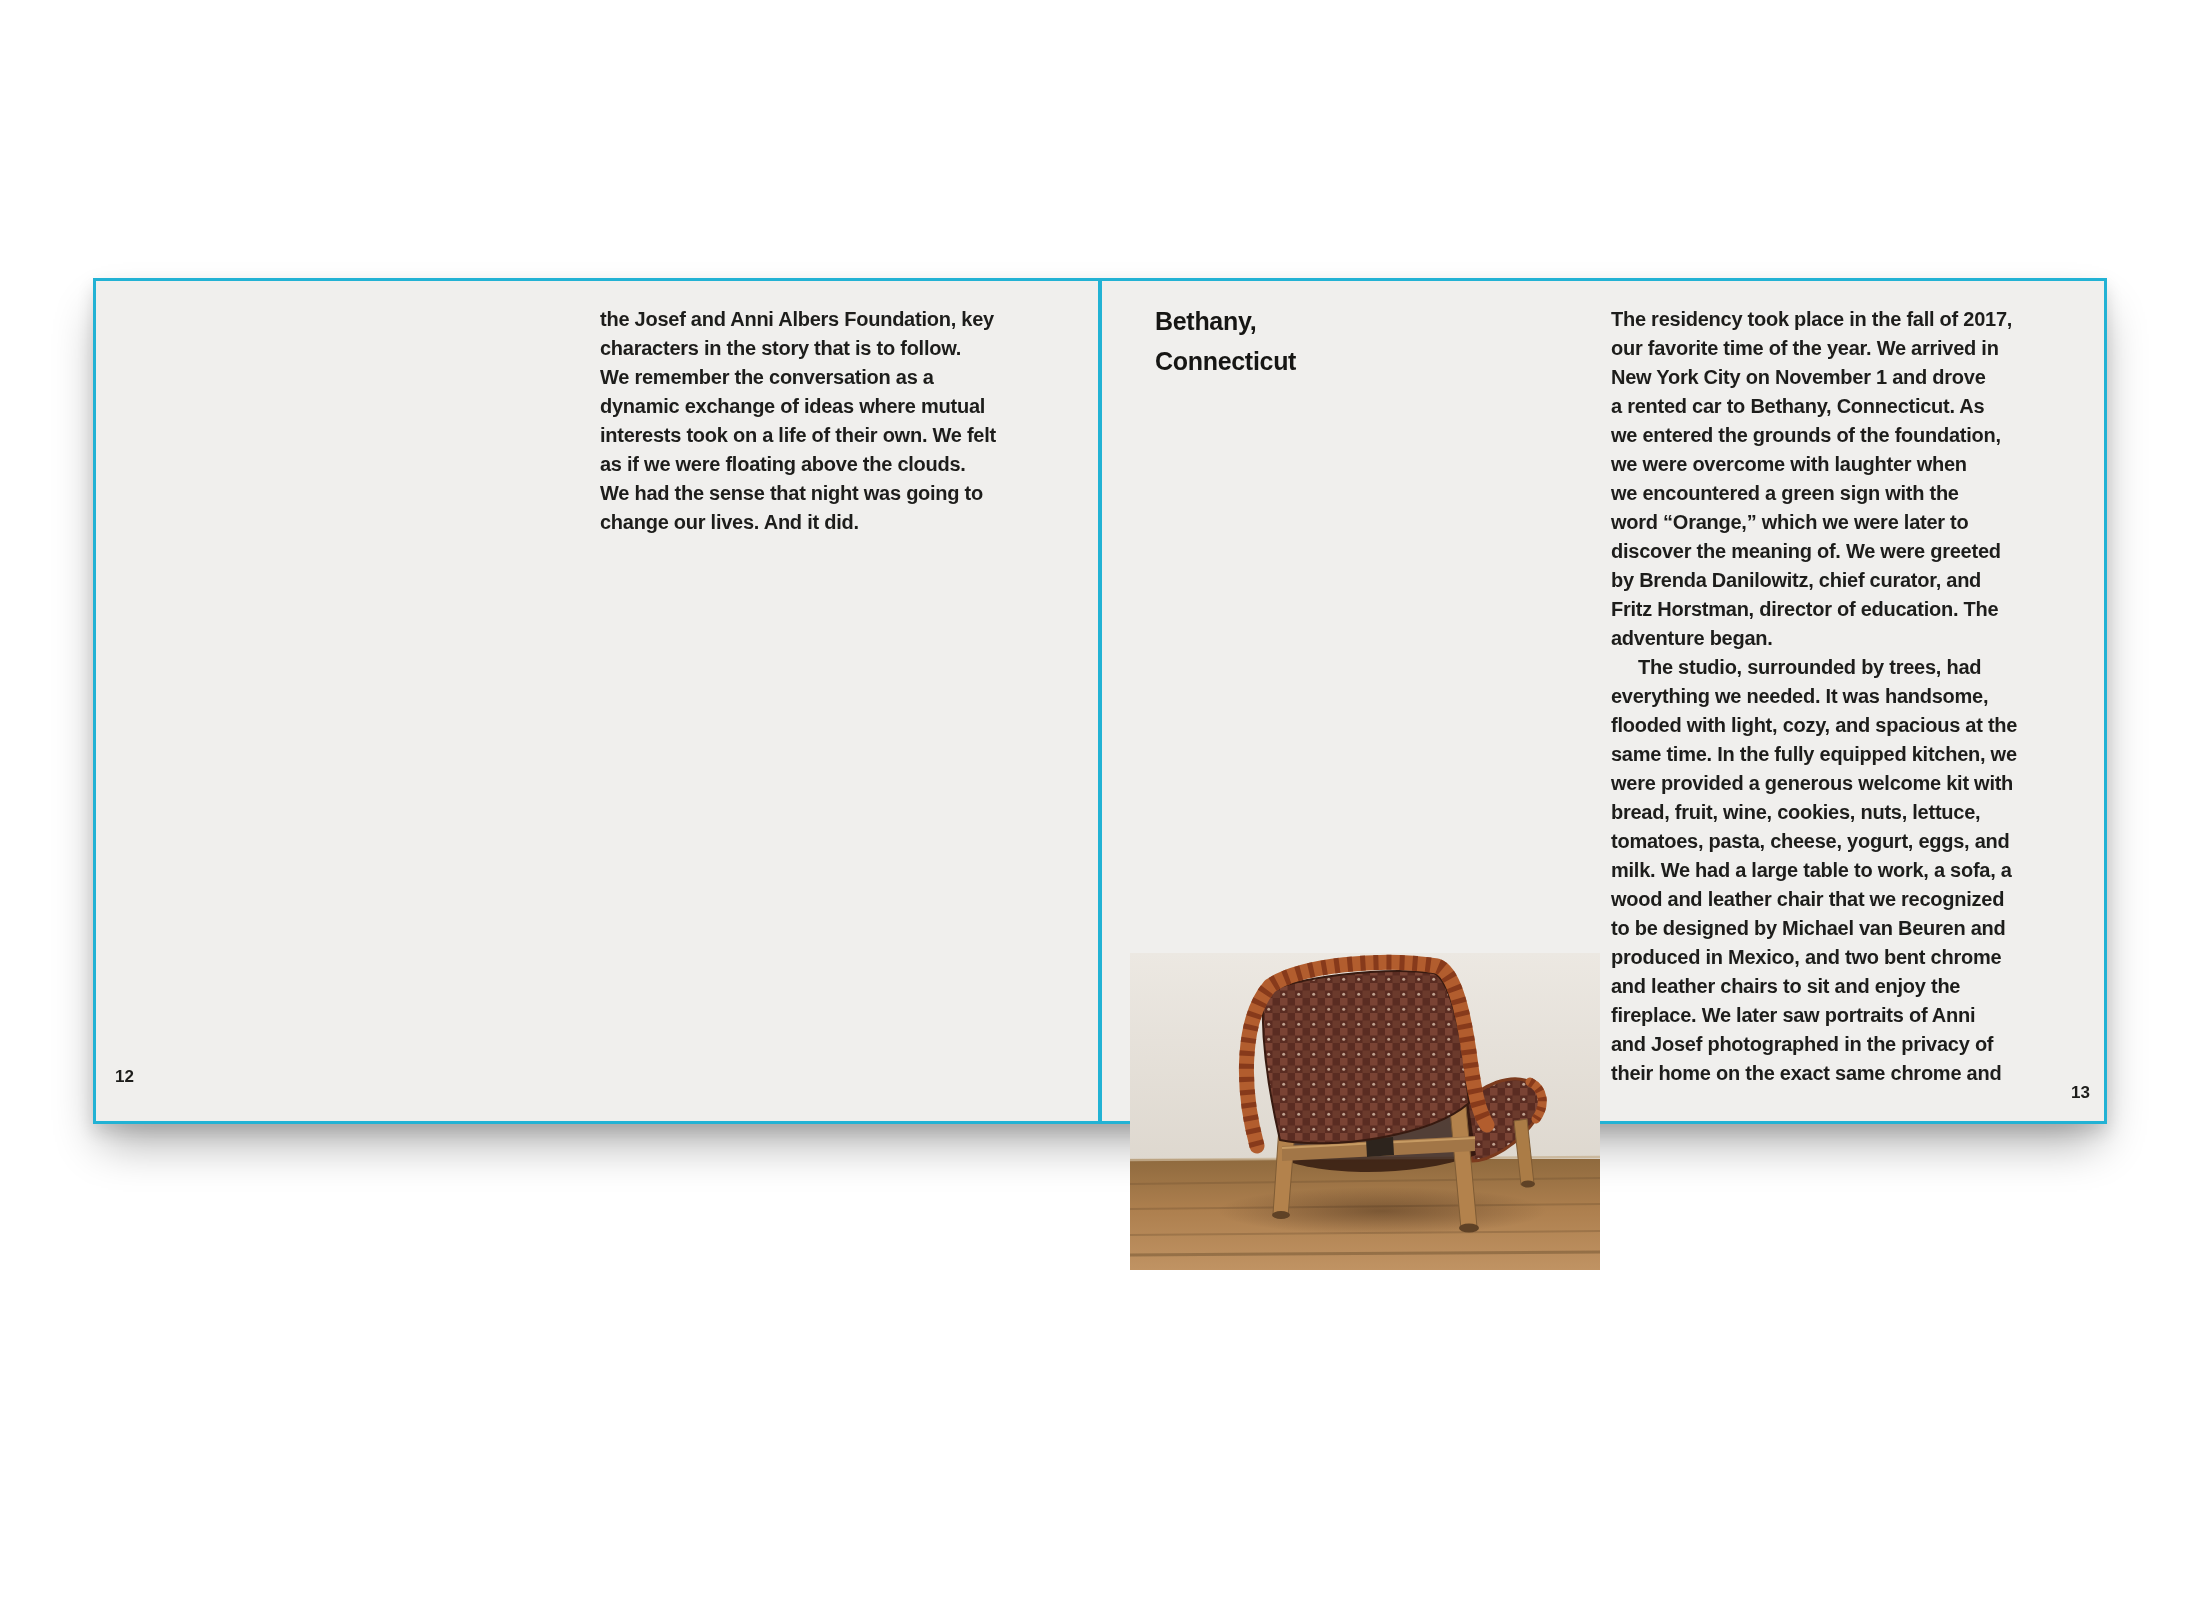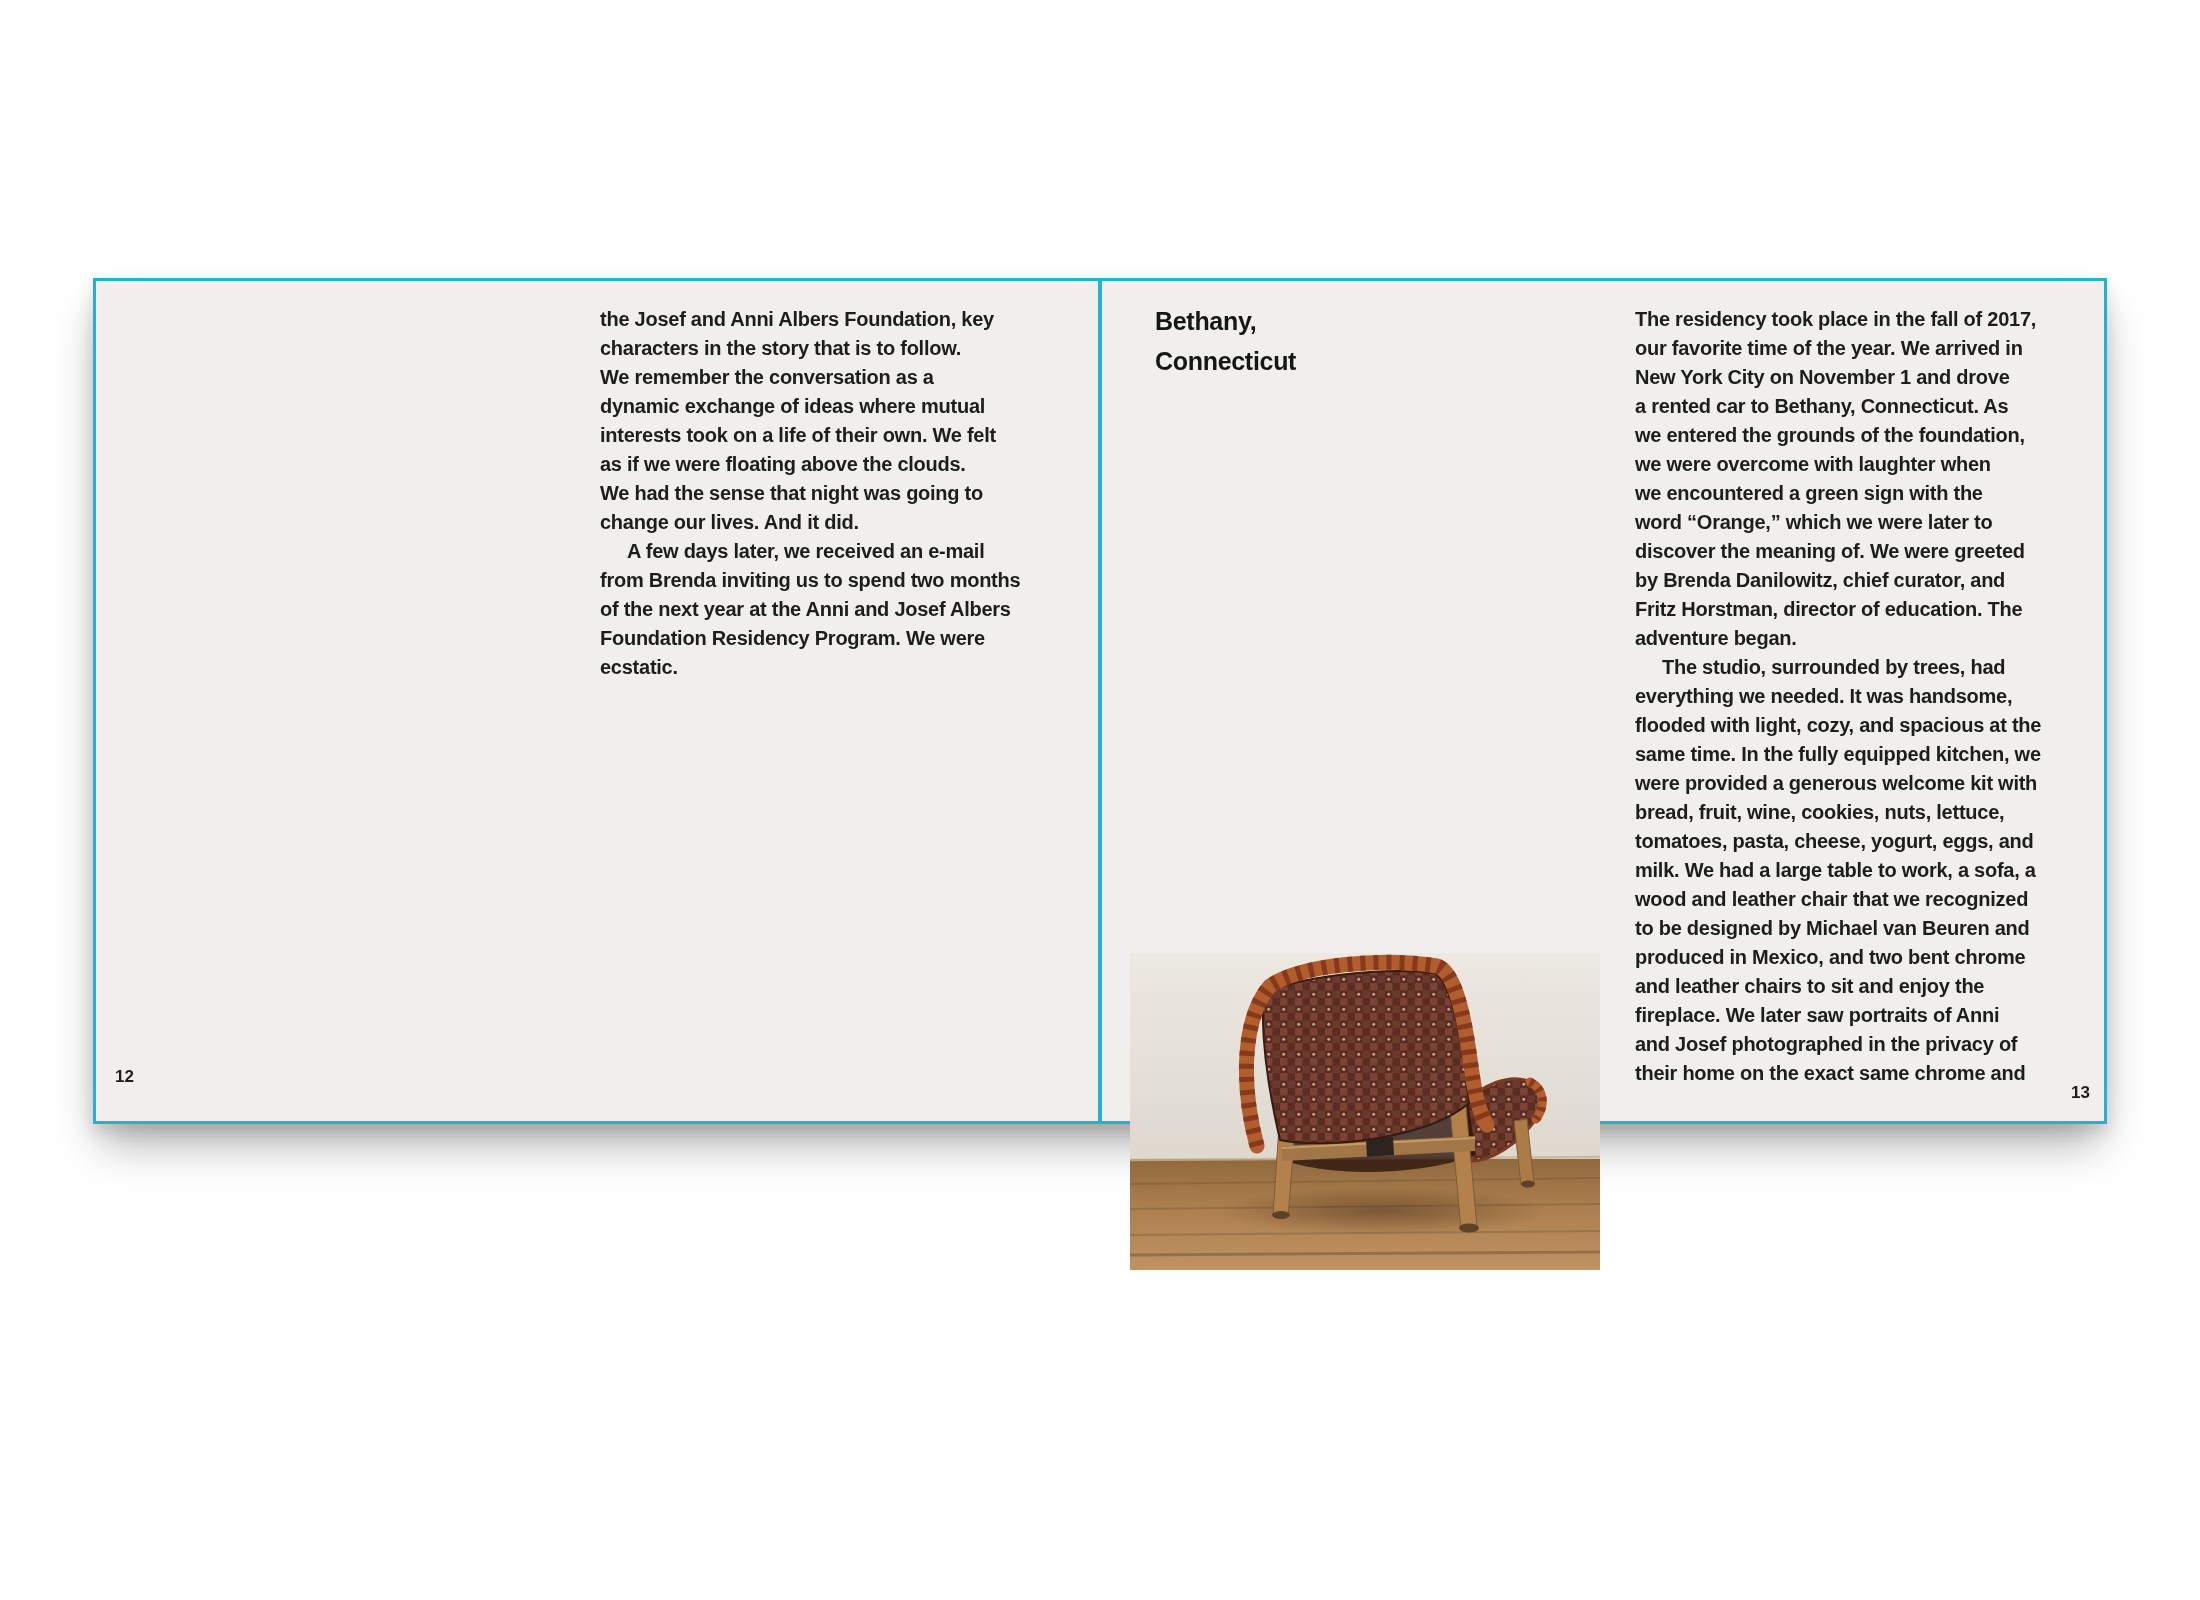--- a/index.html
+++ b/index.html
@@ -25,21 +25,21 @@
 
   .text-col {
     position: absolute;
     color: #1d1d1b;
     font-size: 20px;
     line-height: 29px;
     font-weight: bold;
     letter-spacing: -0.25px;
   }
   .left-col  { left: 504px; top: 24px; }
-  .right-col { left: 509px; top: 24px; margin-left: 24px; }
+  .right-col { left: 509px; top: 24px; }
   .para { margin: 0; white-space: pre; }
   .para.indent { text-indent: 27px; }
 
   .heading {
     position: absolute; left: 53px; top: 20px;
     margin: 0;
     color: #161614;
     font-size: 25px;
     line-height: 40px;
     font-weight: bold;
@@ -75,25 +75,20 @@
     <section class="page page-left">
       <div class="text-col left-col">
         <p class="para">the Josef and Anni Albers Foundation, key
 characters in the story that is to follow.
 We remember the conversation as a
 dynamic exchange of ideas where mutual
 interests took on a life of their own. We felt
 as if we were floating above the clouds.
 We had the sense that night was going to
 change our lives. And it did.</p>
-        <p class="para indent">A few days later, we received an e-mail
-from Brenda inviting us to spend two months
-of the next year at the Anni and Josef Albers
-Foundation Residency Program. We were
-ecstatic.</p>
       </div>
       <div class="page-num num-left">12</div>
     </section>
 
     <section class="page page-right">
       <h1 class="heading">Bethany,
 Connecticut</h1>
 
       <div class="text-col right-col">
         <p class="para">The residency took place in the fall of 2017,

